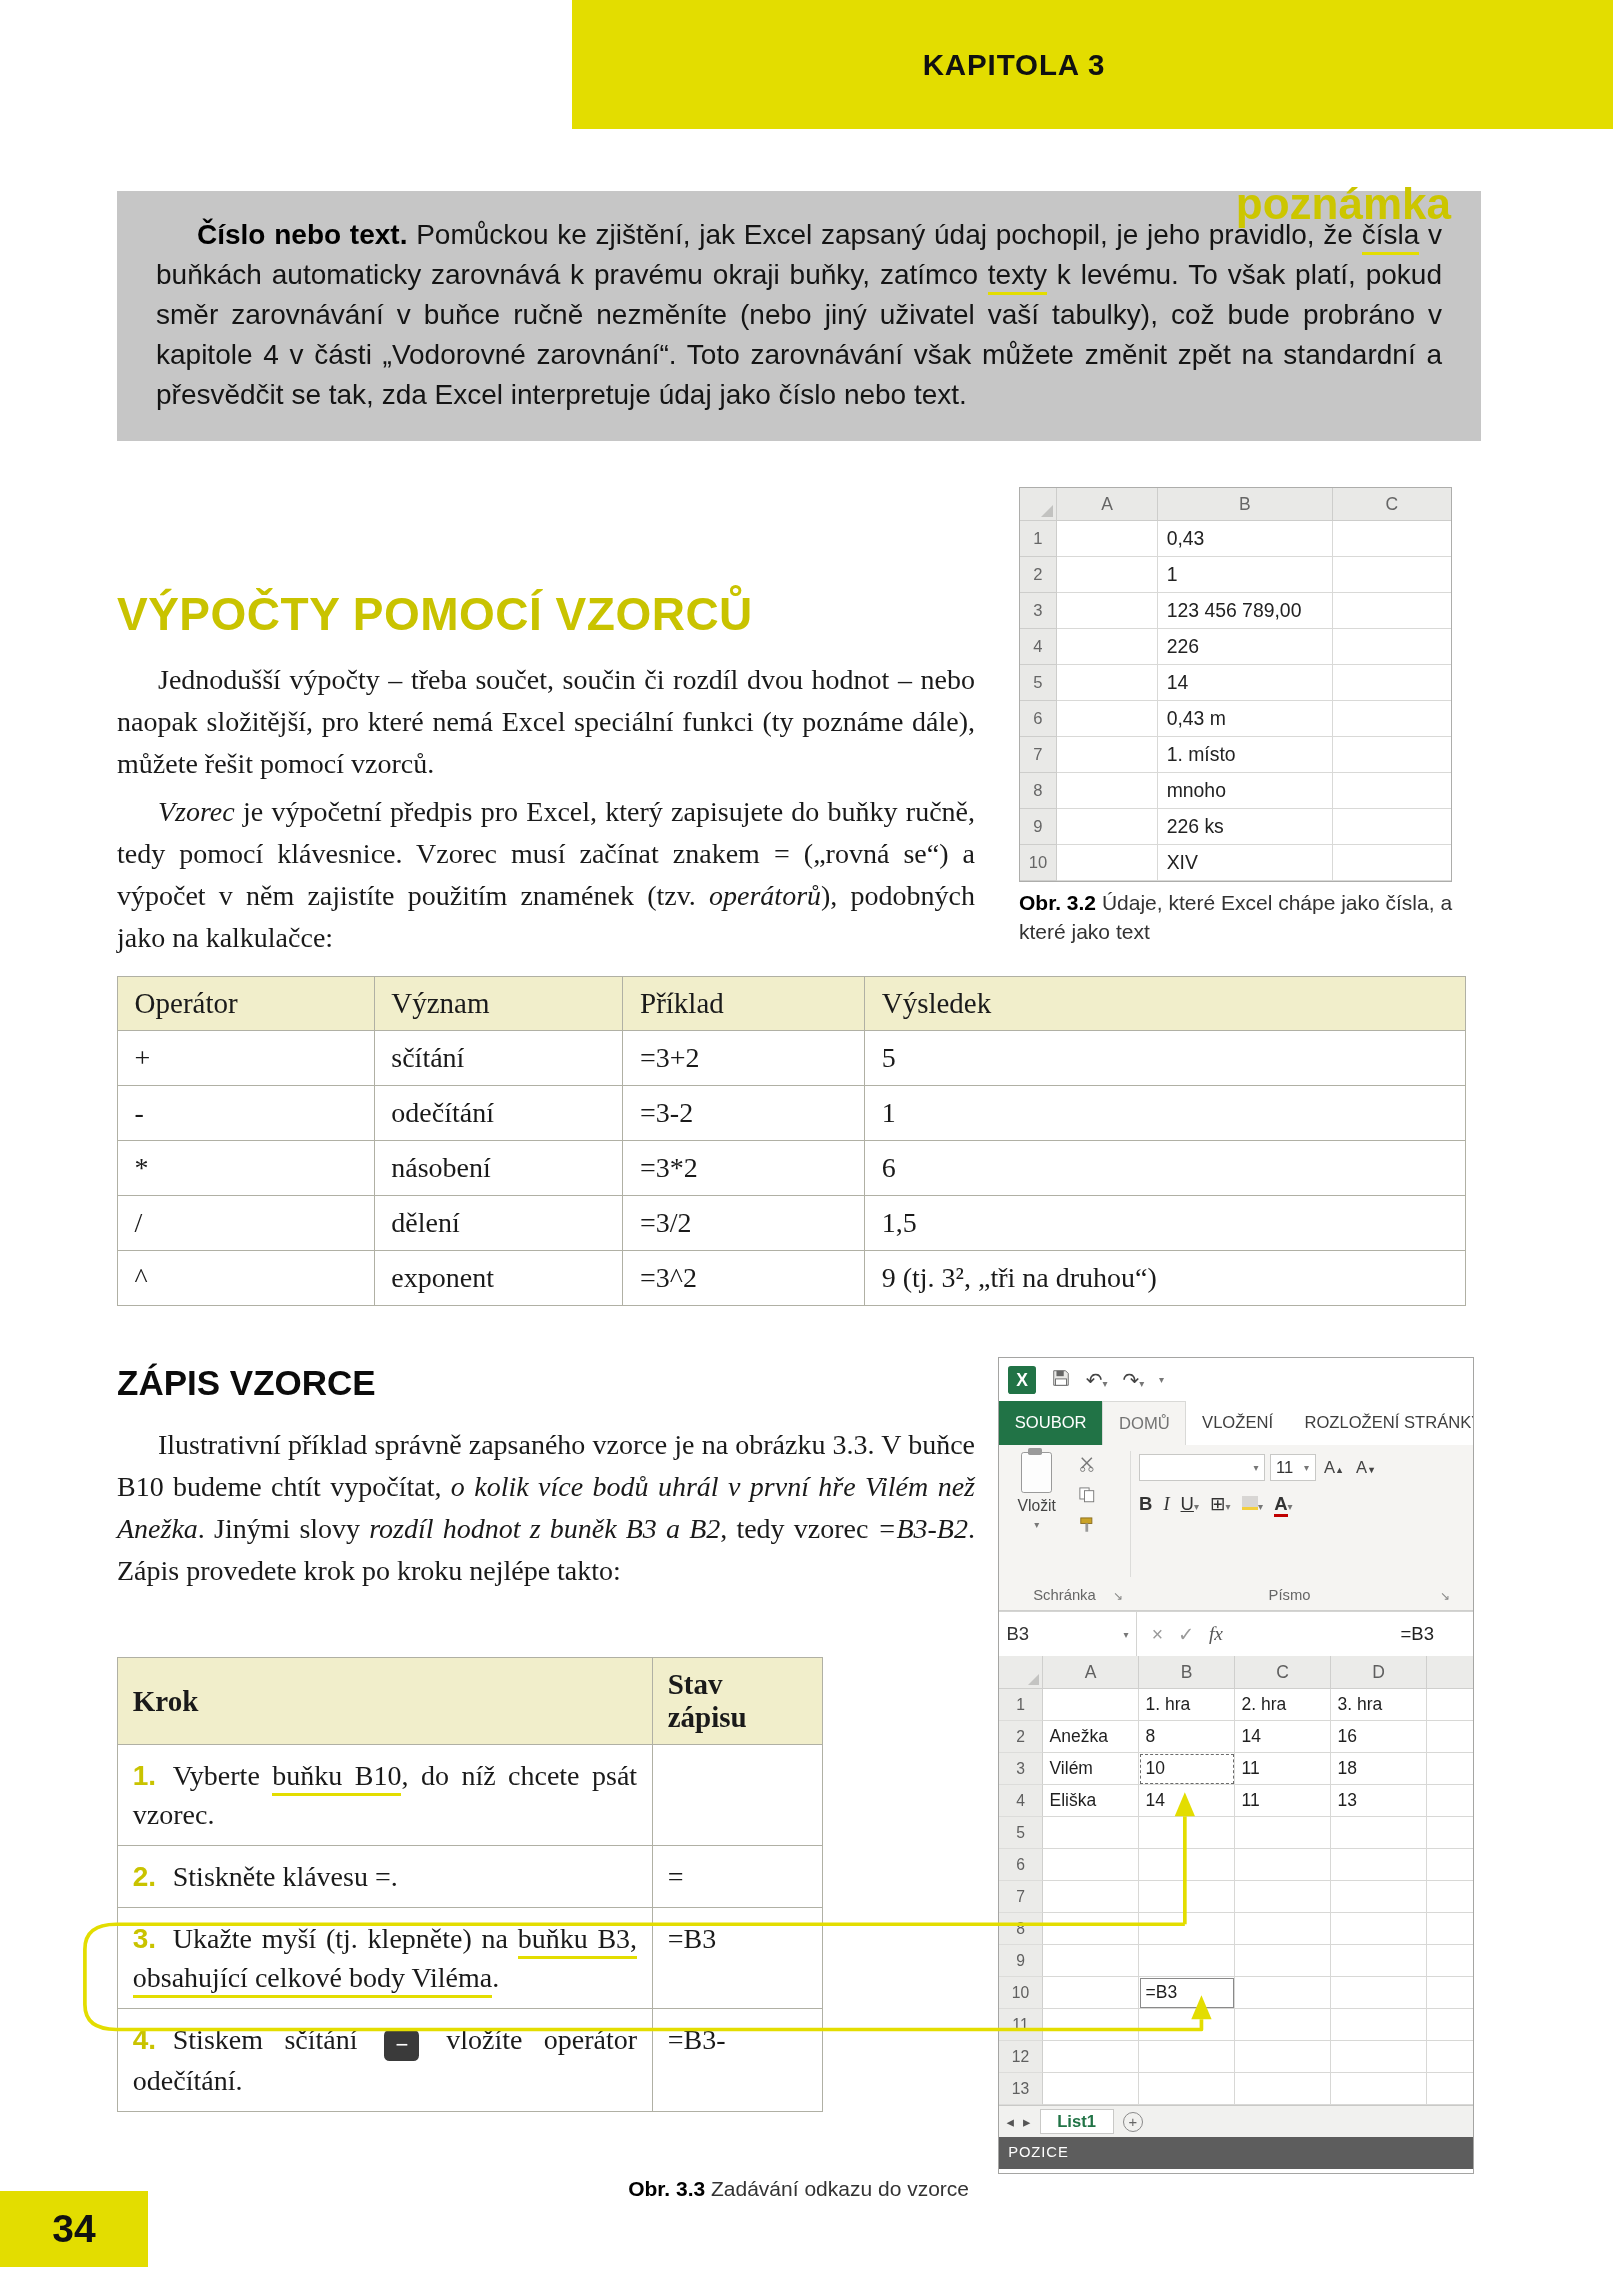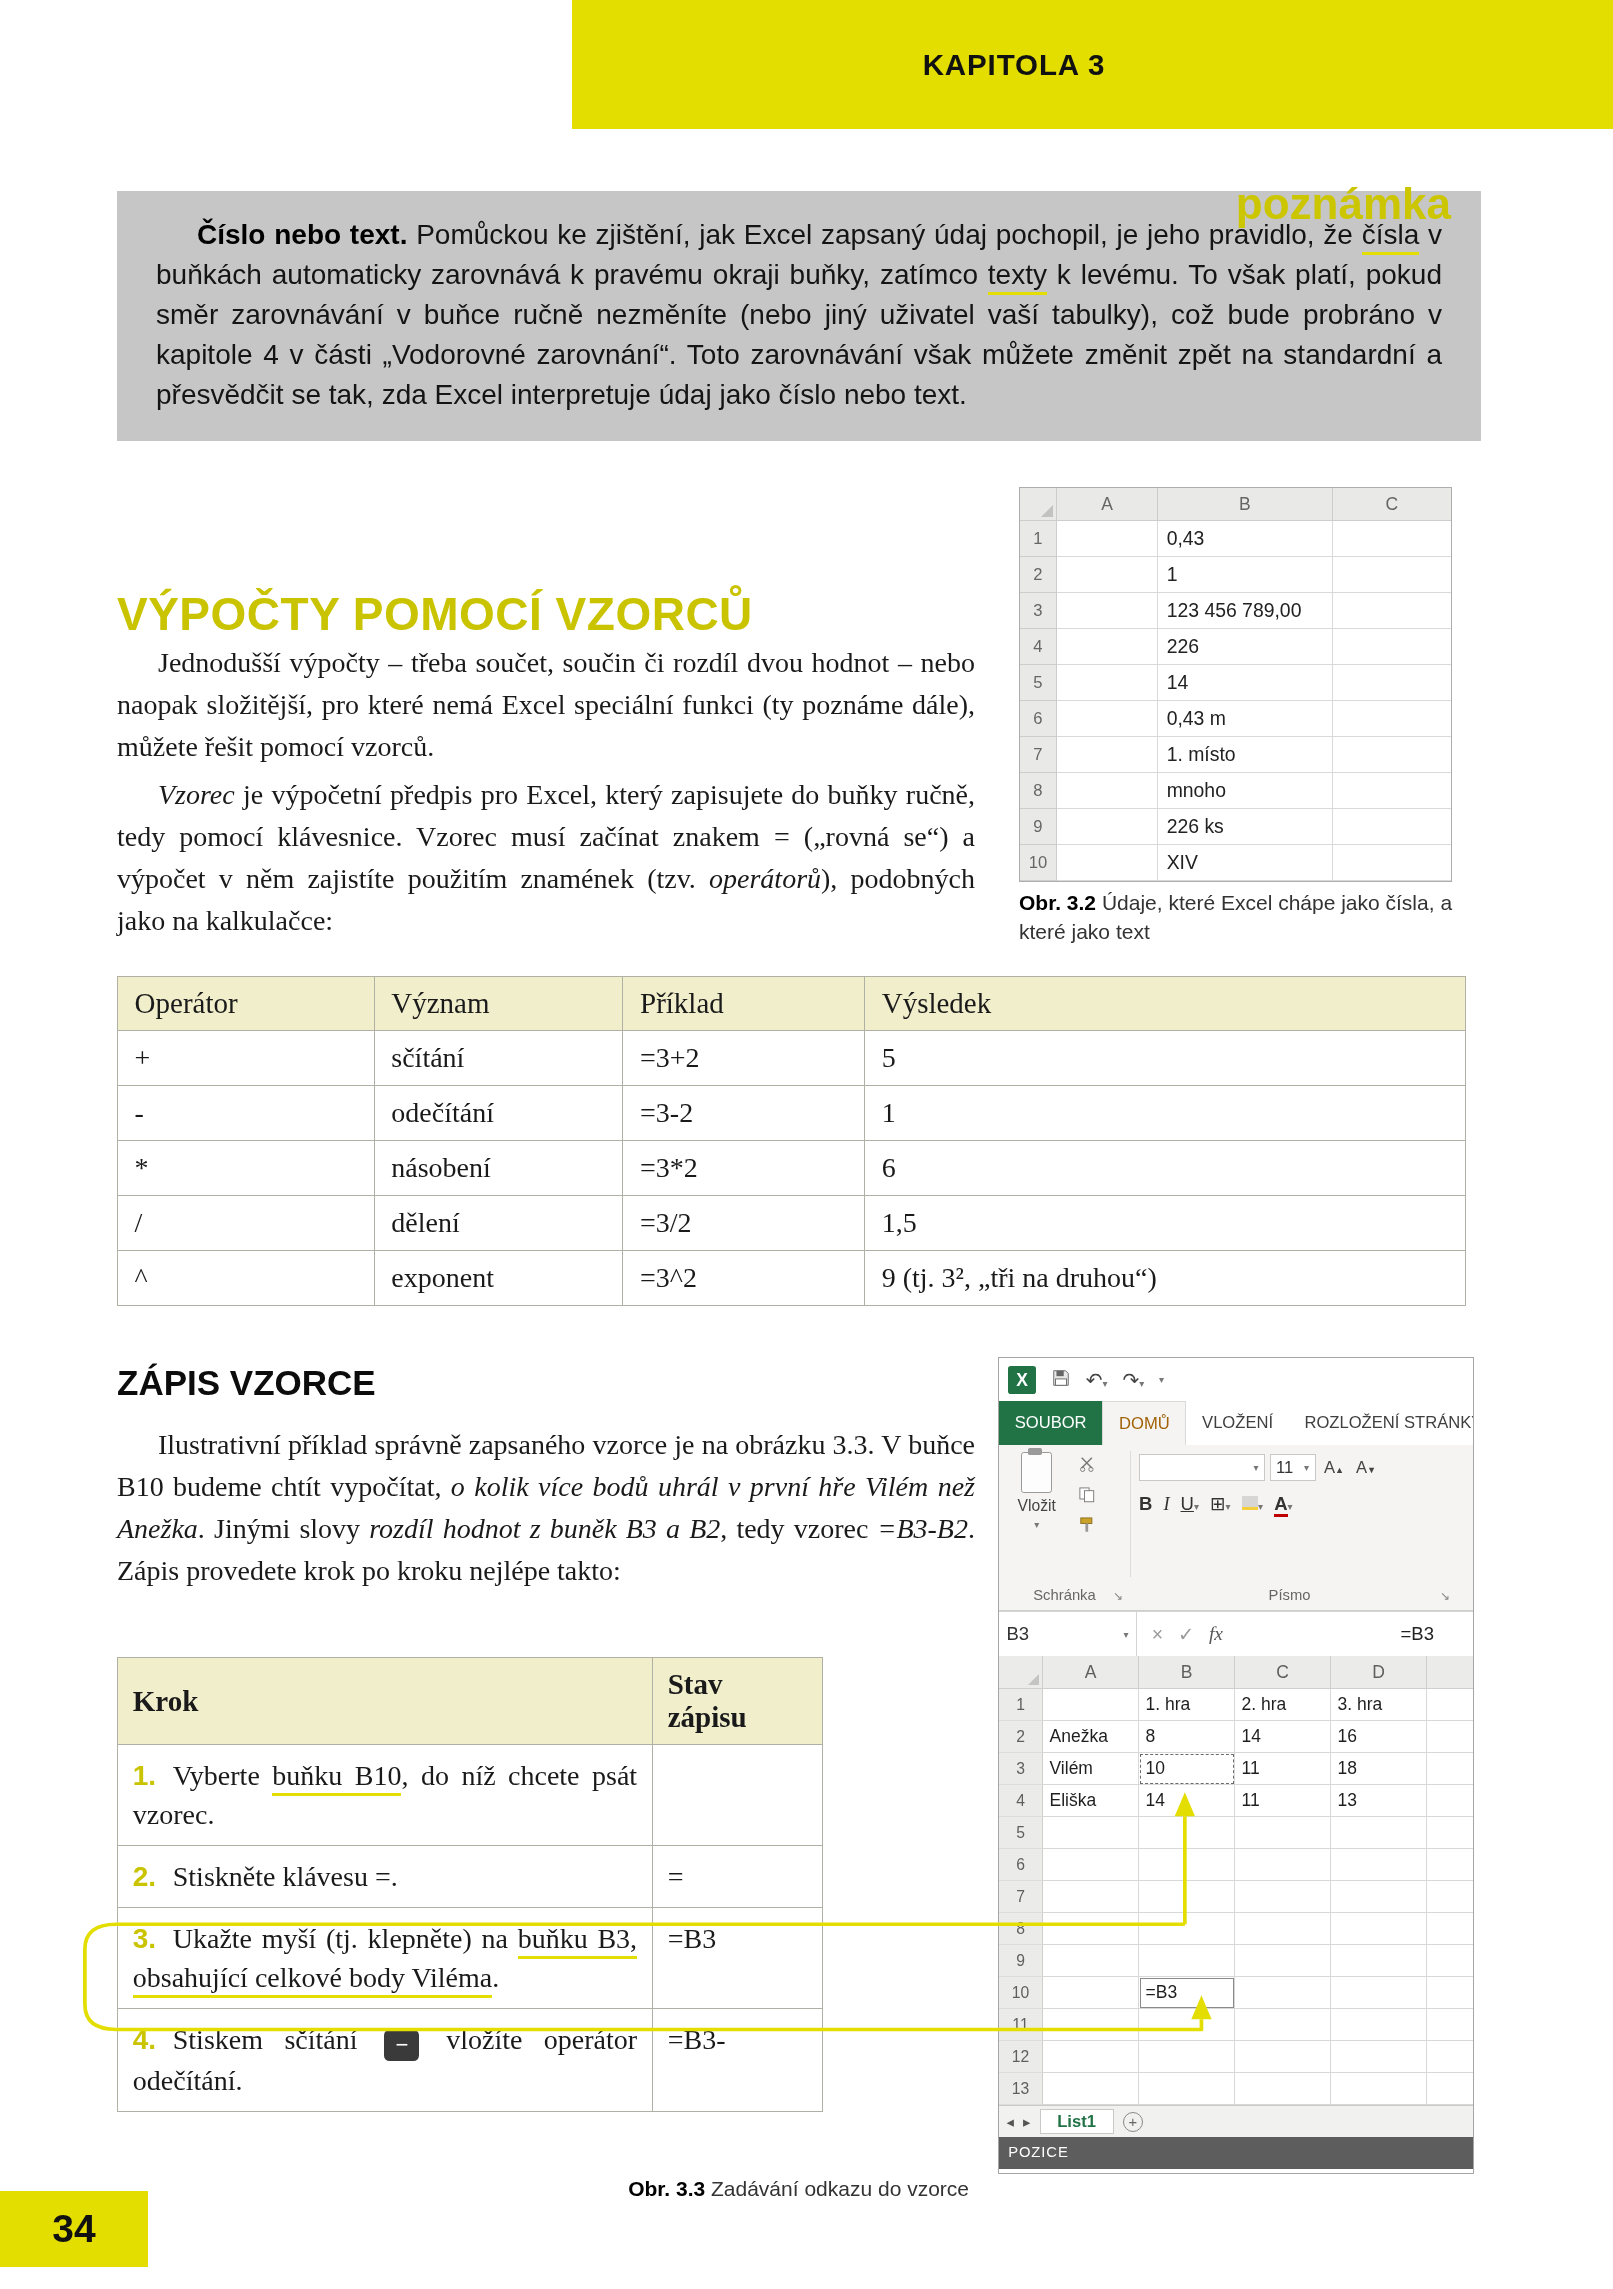--- a/index.html
+++ b/index.html
@@ -16,21 +16,21 @@
   .notebox{position:absolute;left:117px;top:191px;width:1364px;background:#c6c6c6;padding:24px 39px 26px 39px}
   .notetext{font-size:28px;line-height:40px;text-align:justify;text-indent:41px;color:#141414}
   .notetext b{color:#000}
   .notelabel{position:absolute;right:162px;top:179px;font-size:44px;font-weight:bold;color:#ccc600;z-index:5}
   .umark{border-bottom:3.7px solid #e3dd00;padding-bottom:1.8px}
 
   
   .h-yellow{position:absolute;left:117px;top:587px;font-size:46px;font-weight:bold;color:#c9c300;letter-spacing:0.5px}
   .h-black{position:absolute;left:117px;top:1363px;font-size:35px;font-weight:bold;color:#0c0c0c}
 
-  .textcol1{position:absolute;left:117px;top:642px;width:858px}
+  .textcol1{position:absolute;left:117px;top:659px;width:858px}
   .textcol2{position:absolute;left:117px;top:1424px;width:858px}
   .bp{font-family:"Liberation Serif",serif;font-size:28px;line-height:42px;text-align:justify;text-indent:41px;margin-bottom:5.5px}
 
   
   .optable{position:absolute;left:117px;top:976px;width:1349px;border-collapse:collapse;font-family:"Liberation Serif",serif}
   .optable th{background:#f1eecb;border:0.9px solid #b0b0a4;font-size:29px;font-weight:normal;text-align:left;padding:10px 16.6px}
   .optable td{border:0.9px solid #b0b0a4;font-size:28px;padding:11px 16.6px;background:#fff}
 
   
   .steps{position:absolute;left:117px;top:1657px;width:706px;border-collapse:collapse;font-family:"Liberation Serif",serif}
@@ -66,21 +66,21 @@
 
   
   .fig33{position:absolute;left:998px;top:1357px;width:476px;height:817px;background:#fff;border:0.9px solid #a5a5a3;overflow:hidden}
   .qat{height:43px;display:flex;align-items:center;gap:14.8px;padding-left:9.2px;background:#fff}
   .xlogo{width:28px;height:28px;background:#217346;color:#fff;border-radius:2.8px;text-align:center;line-height:28px;font-size:17.5px;font-weight:bold}
   .qic{font-size:20px;color:#444}
   .caret{font-size:10px;color:#777}
   .xtabs{height:44px;display:flex;align-items:stretch;background:#fff;white-space:nowrap}
   .xtab{font-size:16.6px;color:#3f3f3f;padding:12px 15.7px 0 15.7px}
   .xtab.file{background:#217346;color:#fff;padding-top:12px}
-  .xtab.active{background:#f5f4f2;color:#a16207;border:0.9px solid #d9d9d7;border-bottom:none}
+  .xtab.active{background:#f5f4f2;color:#737373;border:0.9px solid #d9d9d7;border-bottom:none}
   .ribbon{height:166px;background:#f5f4f2;border-bottom:0.9px solid #cfcfcd;position:relative}
   .pastebtn{position:absolute;left:9.2px;top:7.4px;width:57px;text-align:center}
   .clipb{width:31px;height:41px;border:1.8px solid #9a9a9a;background:#fdfdfd;border-radius:2.8px;margin:0 auto;position:relative}
   .clipb:before{content:"";position:absolute;top:-5.5px;left:5.5px;width:14.8px;height:7.4px;background:#9a9a9a;border-radius:1.8px}
   .pastebtn .plabel{display:block;font-size:15.7px;color:#444;margin-top:3.7px}
   .minicons{position:absolute;left:79px;top:11px;display:flex;flex-direction:column;gap:11px}
   .gsep{position:absolute;left:131px;top:5.5px;bottom:33px;width:0.9px;background:#dcdcda}
   .fontrow1{position:absolute;left:140px;top:9.2px;display:flex;align-items:center;gap:4.6px}
   .combo{height:27px;background:#fff;border:0.9px solid #c8c8c6;display:flex;align-items:center;font-size:16.6px;color:#333;padding:0 5.5px}
   .combo .caret{margin-left:auto}

